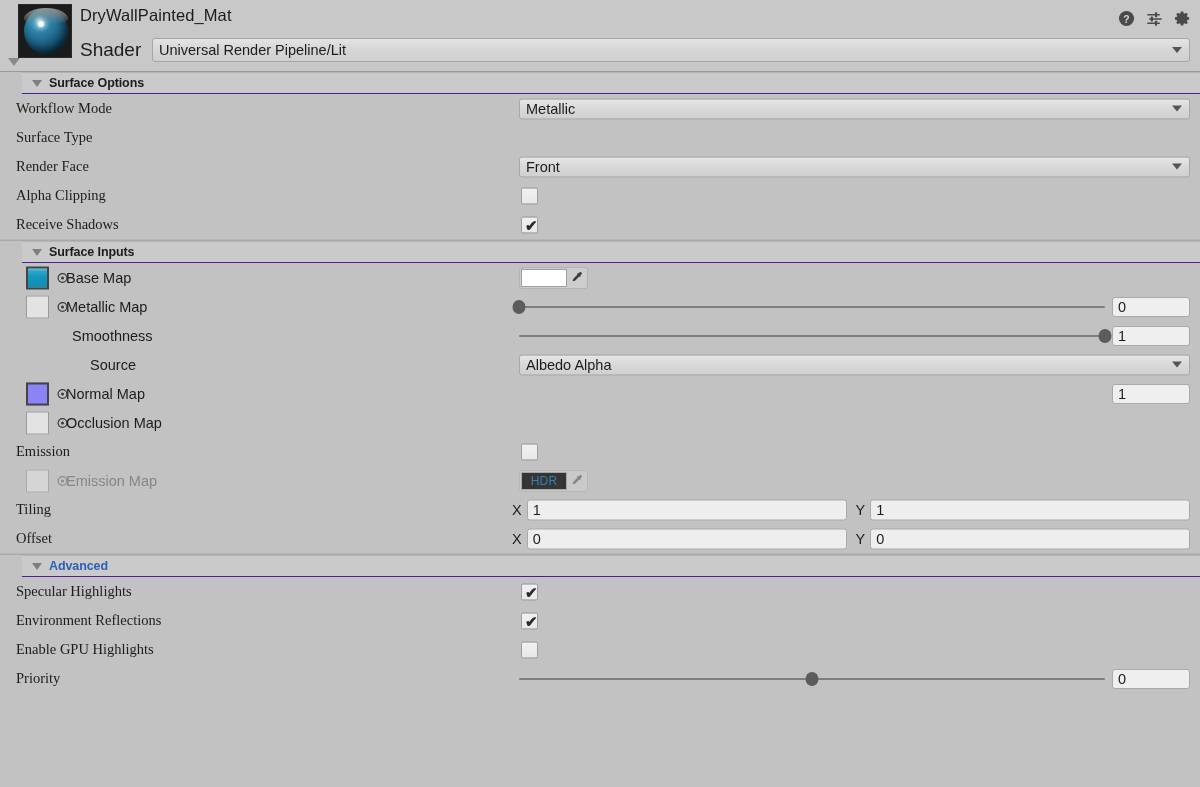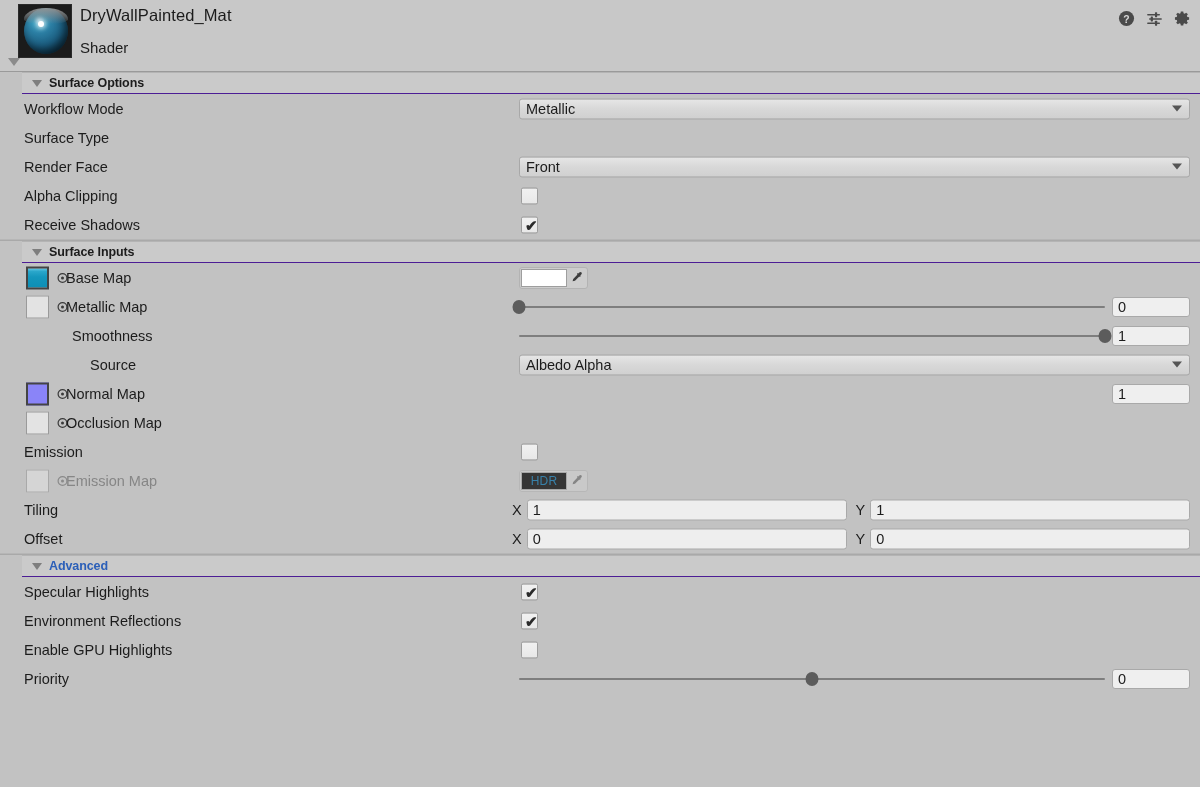--- a/index.html
+++ b/index.html
@@ -95,21 +95,21 @@
     top: 38px;
     width: 100%;
     height: 26px;
     display: flex;
     align-items: center;
   }
   .shader-label {
     position: absolute;
     left: 80px;
     top: 1px;
-    font-size: 15px;
+    font-size: 19px;
   }
   .shader-dropdown {
     position: absolute;
     left: 152px;
     right: 10px;
     top: 0;
     height: 24px;
     background: linear-gradient(180deg, #e4e4e4 0%, #d6d6d6 48%, #cfcfcf 100%);
     border: 1px solid #a6a6a6;
     border-radius: 3px;
@@ -184,21 +184,21 @@
     height: 29px;
     display: flex;
     align-items: center;
   }
   .row .label {
     position: absolute;
     font-size: 14.5px;
     color: #1c1c1c;
     white-space: nowrap;
   }
-  .row .label.L0 { left: 24px; }
+  .row .label.L0 { left: 16px; font-family: Liberation Serif, serif; }
   .row .label.L1 { left: 72px; }
   .row .label.L2 { left: 90px; }
   .row .label.maplabel { left: 66px; }
   .row.disabled .label { color: #868686; }
 
   
   .tex-slot {
     position: absolute;
     left: 26px;
     top: 50%;
@@ -427,20 +427,24 @@
         </g>
       </svg>
       <svg class="hicon" viewBox="0 0 18 18">
         <path fill="#4a4a4a" d="M9 6.2A2.8 2.8 0 1 0 9 11.8 2.8 2.8 0 0 0 9 6.2zm0 4.1A1.3 1.3 0 1 1 9 7.7a1.3 1.3 0 0 1 0 2.6z"></path>
         <path fill="#4a4a4a" d="M16 10.3v-2.6l-1.9-.3a5.4 5.4 0 0 0-.5-1.2l1.1-1.6-1.8-1.8-1.6 1.1a5.4 5.4 0 0 0-1.2-.5L9.8 1.5H7.2l-.3 1.9a5.4 5.4 0 0 0-1.2.5L4.1 2.8 2.3 4.6l1.1 1.6a5.4 5.4 0 0 0-.5 1.2l-1.9.3v2.6l1.9.3c.12.42.29.82.5 1.2l-1.1 1.6 1.8 1.8 1.6-1.1c.38.21.78.38 1.2.5l.3 1.9h2.6l.3-1.9c.42-.12.82-.29 1.2-.5l1.6 1.1 1.8-1.8-1.1-1.6c.21-.38.38-.78.5-1.2z"></path>
       </svg>
     </div>
 
     <div class="shader-row">
       <div class="shader-label">Shader</div>
+      <div class="shader-dropdown">
+        <span class="txt">Universal Render Pipeline/Lit</span>
+        <span class="dd-arrow"></span>
+      </div>
     </div>
 
     <div class="big-foldout"></div>
   </div>
 
   <div class="body">
 
     <div class="section-header">
       <span class="tri"></span>
       <span class="stitle">Surface Options</span>

